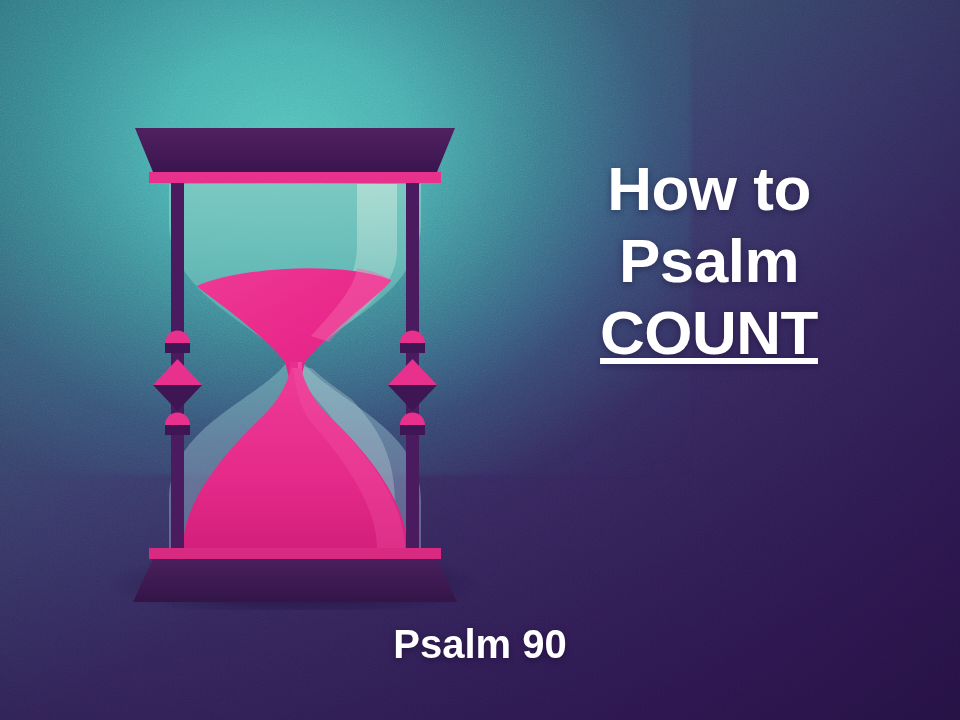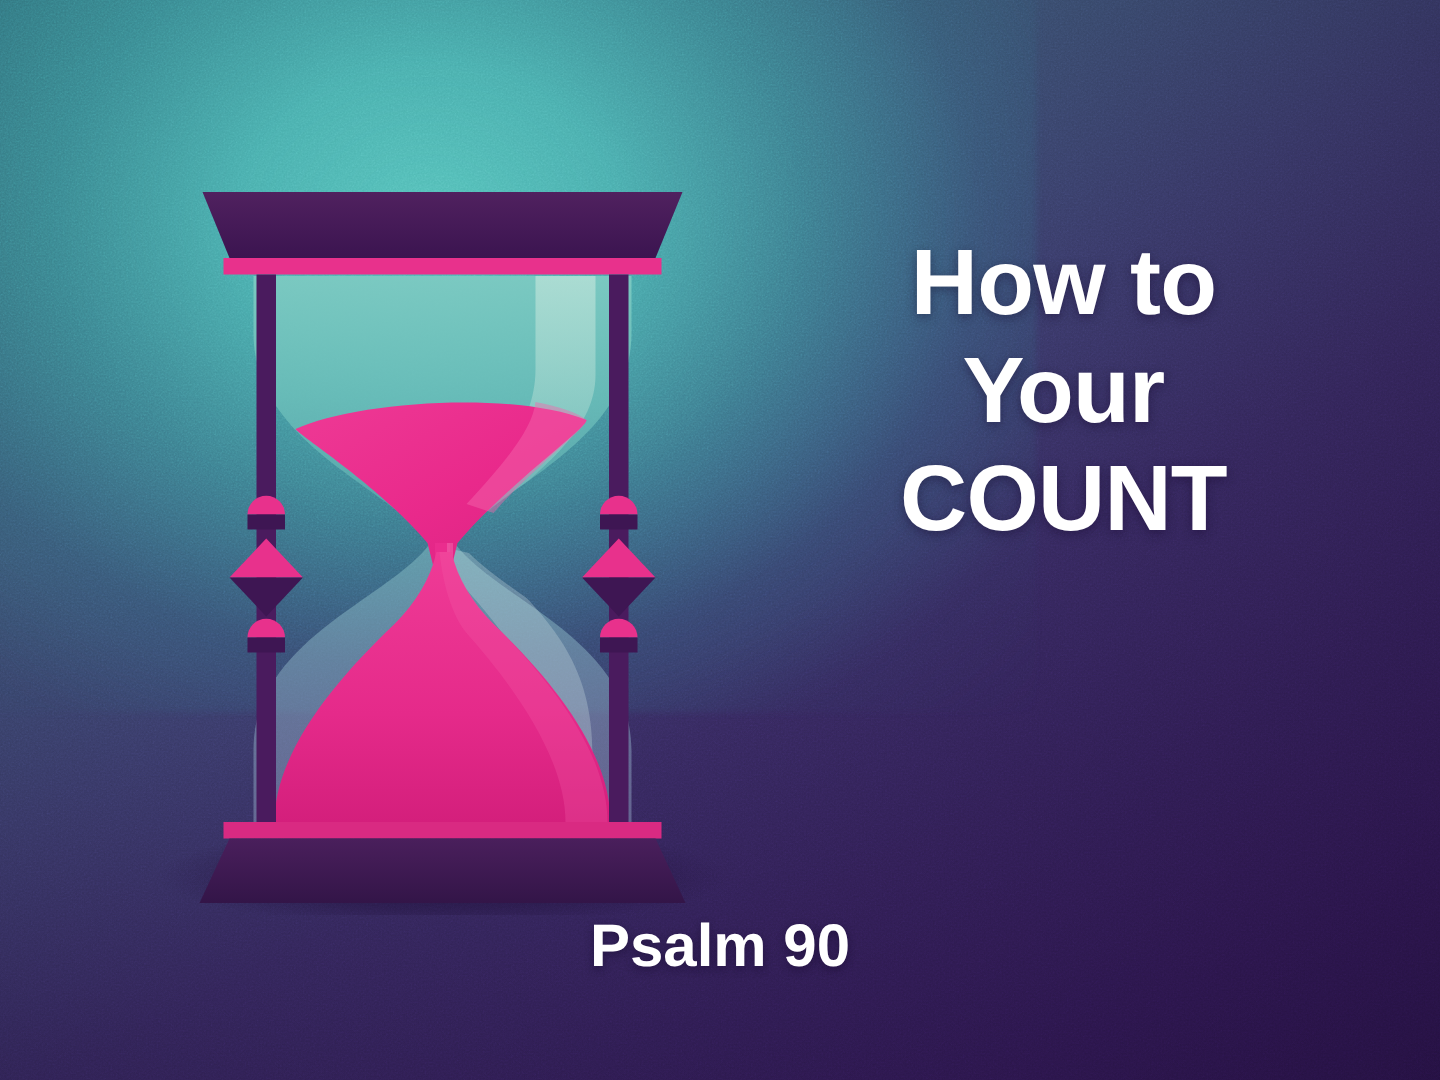--- a/index.html
+++ b/index.html
@@ -79,26 +79,26 @@
     width: 478px;
     text-align: center;
     color: #ffffff;
     font-weight: bold;
     font-size: 62px;
     line-height: 1.0;
     letter-spacing: -0.5px;
     text-shadow: 0 2px 7px rgba(18,6,38,0.40);
   }
   .title-line { display: block; margin: 0 0 10px 0; }
-  .title-line:last-child { margin-bottom: 16px; }
+  .title-line:last-child { margin-bottom: 16px; text-decoration: underline; }
 
   .subtitle {
     position: absolute;
     left: 230px;
-    top: 611px;
+    top: 624px;
     width: 500px;
     text-align: center;
     color: #ffffff;
     font-weight: bold;
     font-size: 40px;
     line-height: 1.0;
     text-shadow: 0 2px 6px rgba(18,6,38,0.45);
   }
 </style>
 </head>
@@ -255,19 +255,19 @@
 
       <g>
         <rect x="44" y="438" width="292" height="11" fill="#d92a82"></rect>
         <path d="M48,449 L332,449 L352,492 L28,492 Z" fill="url(#baseGrad)"></path>
       </g>
     </svg>
   </div>
 
   <div class="title-block">
     <span class="title-line">How to</span>
-    <span class="title-line">Your</span>
+    <span class="title-line">Psalm</span>
     <span class="title-line">COUNT</span>
   </div>
 
   <div class="subtitle">Psalm 90</div>
 
 </div>
 
 </body></html>

